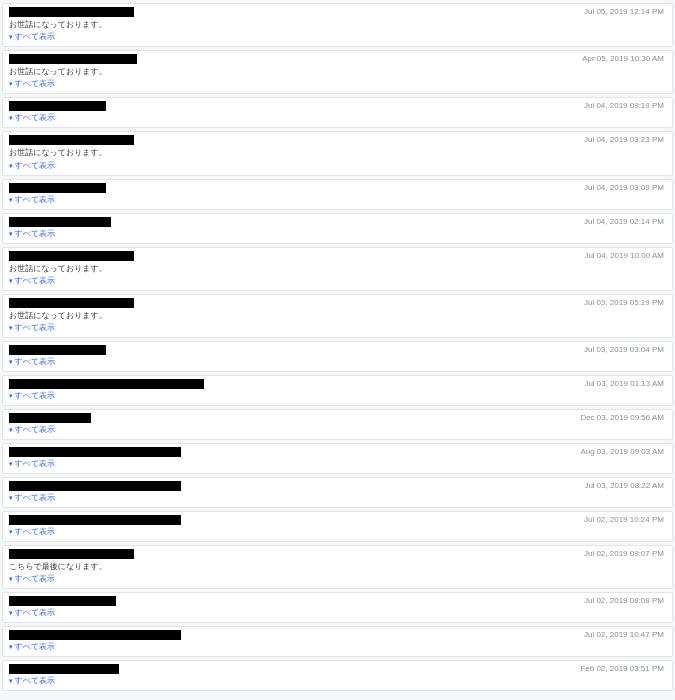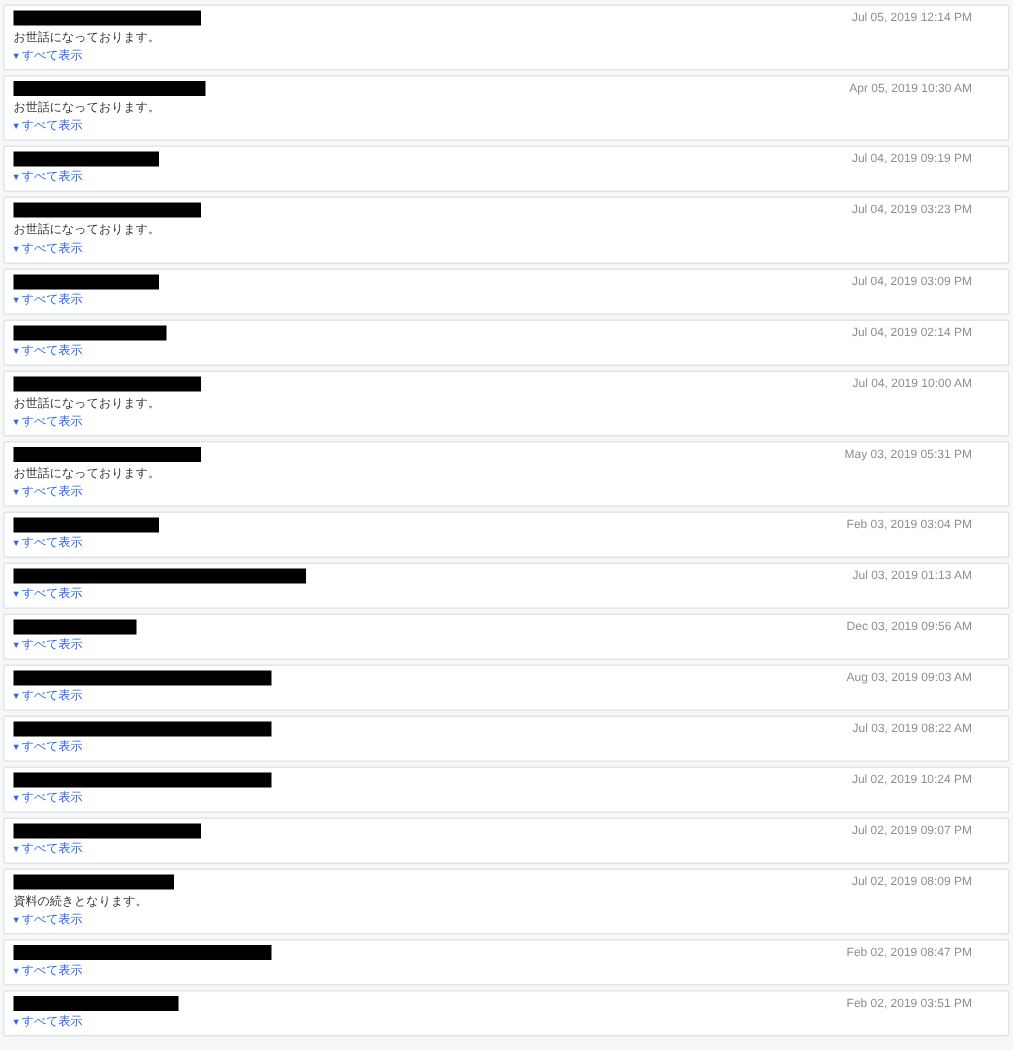--- a/index.html
+++ b/index.html
@@ -1,18 +1,18 @@
 <!DOCTYPE html>
 <html><head>
 <meta charset="utf-8">
 <style>
 html,body{margin:0;padding:0;background:#f6f7f9;font-family:"Meiryo","Hiragino Kaku Gothic Pro",sans-serif;font-size:8px;color:#333}
 .wrap{width:675px;margin:0 auto;padding:2px 0 8px 0}
 .item{background:#fff;border:1px solid #e1e4e8;border-radius:2px;margin:1px 2px 3px 2px;padding:3px 6px 4px 6px;position:relative}
-.ts{position:absolute;top:3px;right:24px;color:#8a8f98;font-size:8px}
+.ts{position:absolute;top:3px;right:8px;color:#8a8f98;font-size:8px}
 .redact{background:#000;display:inline-block;height:10px;vertical-align:middle}
 .body{color:#333;margin-top:2px;line-height:1.4}
 .expand{margin-top:1px}
 .expand a{color:#2a62ff;text-decoration:none;font-size:8px;cursor:pointer}
 .caret{color:#2a62ff;font-size:7px;margin-right:2px}
 .subj{margin-bottom:1px}
 </style>
 </head>
 <body>
 <div class="wrap" id="list">
@@ -49,27 +49,27 @@
       <div class="subj"><span class="redact" style="width: 102px;"></span></div>
       <div class="expand"><span class="caret">▾</span><a>すべて表示</a></div>
     </div>
     <div class="item">
       <div class="ts">Jul 04, 2019 10:00 AM</div>
       <div class="subj"><span class="redact" style="width: 125px;"></span></div>
       <div class="body">お世話になっております。</div>
       <div class="expand"><span class="caret">▾</span><a>すべて表示</a></div>
     </div>
     <div class="item">
-      <div class="ts">May 03, 2019 05:31 PM</div>
+      <div class="ts">Jul 03, 2019 05:19 PM</div>
       <div class="subj"><span class="redact" style="width: 125px;"></span></div>
       <div class="body">お世話になっております。</div>
       <div class="expand"><span class="caret">▾</span><a>すべて表示</a></div>
     </div>
     <div class="item">
-      <div class="ts">Feb 03, 2019 03:04 PM</div>
+      <div class="ts">Jul 03, 2019 03:04 PM</div>
       <div class="subj"><span class="redact" style="width: 97px;"></span></div>
       <div class="expand"><span class="caret">▾</span><a>すべて表示</a></div>
     </div>
     <div class="item">
       <div class="ts">Jul 03, 2019 01:13 AM</div>
       <div class="subj"><span class="redact" style="width: 195px;"></span></div>
       <div class="expand"><span class="caret">▾</span><a>すべて表示</a></div>
     </div>
     <div class="item">
       <div class="ts">Dec 03, 2019 09:56 AM</div>
@@ -87,30 +87,30 @@
       <div class="expand"><span class="caret">▾</span><a>すべて表示</a></div>
     </div>
     <div class="item">
       <div class="ts">Jul 02, 2019 10:24 PM</div>
       <div class="subj"><span class="redact" style="width: 172px;"></span></div>
       <div class="expand"><span class="caret">▾</span><a>すべて表示</a></div>
     </div>
     <div class="item">
       <div class="ts">Jul 02, 2019 09:07 PM</div>
       <div class="subj"><span class="redact" style="width: 125px;"></span></div>
+      <div class="body">こちらで最後になります。</div>
       <div class="expand"><span class="caret">▾</span><a>すべて表示</a></div>
     </div>
     <div class="item">
       <div class="ts">Jul 02, 2019 08:09 PM</div>
       <div class="subj"><span class="redact" style="width: 107px;"></span></div>
-      <div class="body">資料の続きとなります。</div>
       <div class="expand"><span class="caret">▾</span><a>すべて表示</a></div>
     </div>
     <div class="item">
-      <div class="ts">Feb 02, 2019 08:47 PM</div>
+      <div class="ts">Jul 02, 2019 10:47 PM</div>
       <div class="subj"><span class="redact" style="width: 172px;"></span></div>
       <div class="expand"><span class="caret">▾</span><a>すべて表示</a></div>
     </div>
     <div class="item">
       <div class="ts">Feb 02, 2019 03:51 PM</div>
       <div class="subj"><span class="redact" style="width: 110px;"></span></div>
       <div class="expand"><span class="caret">▾</span><a>すべて表示</a></div>
     </div>
   </div>
 

